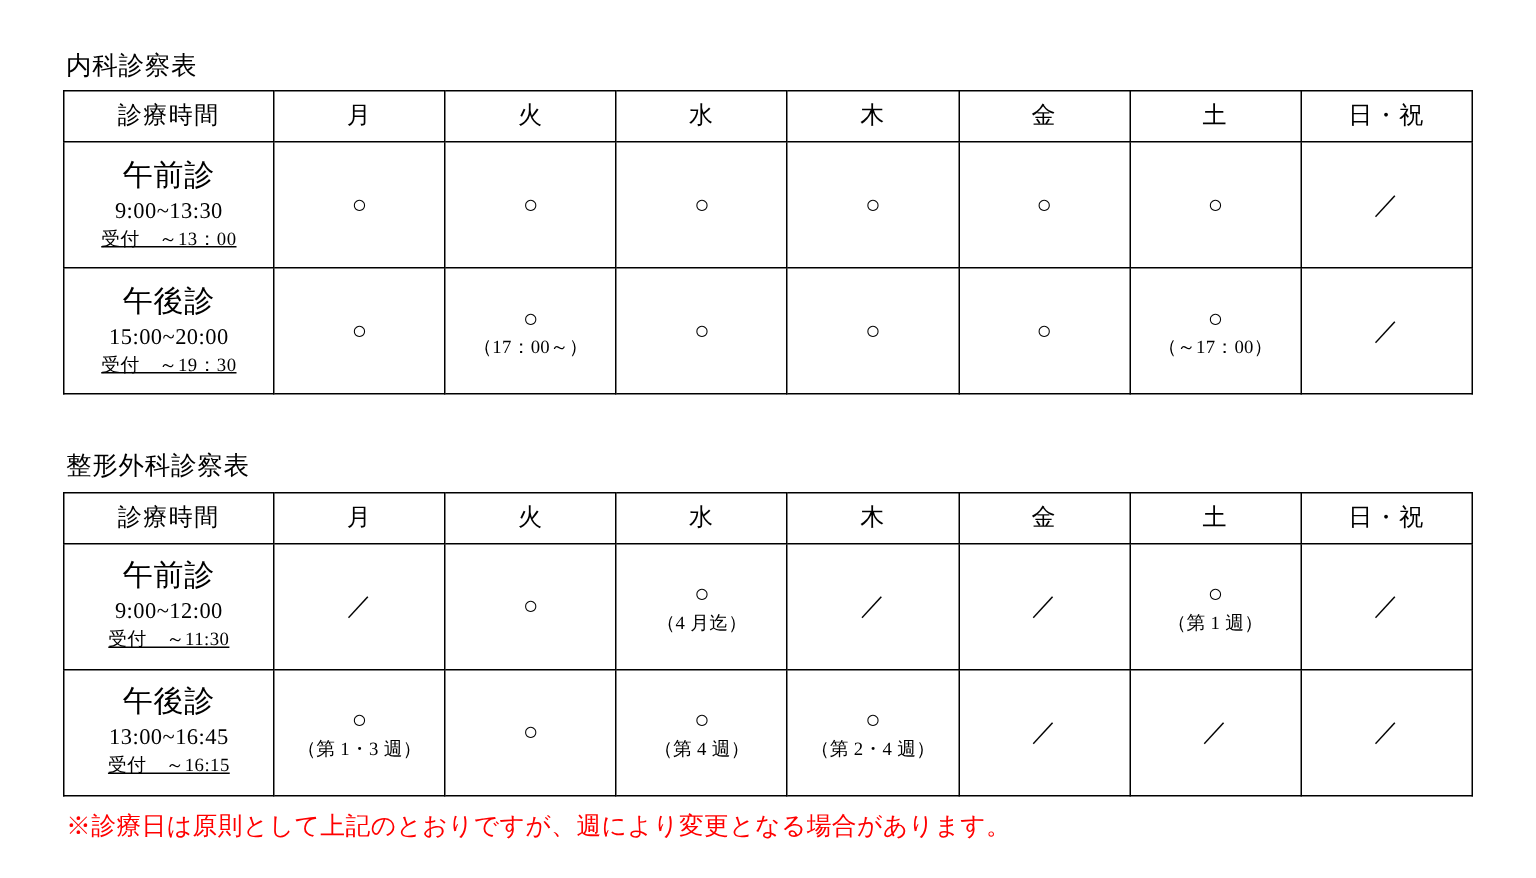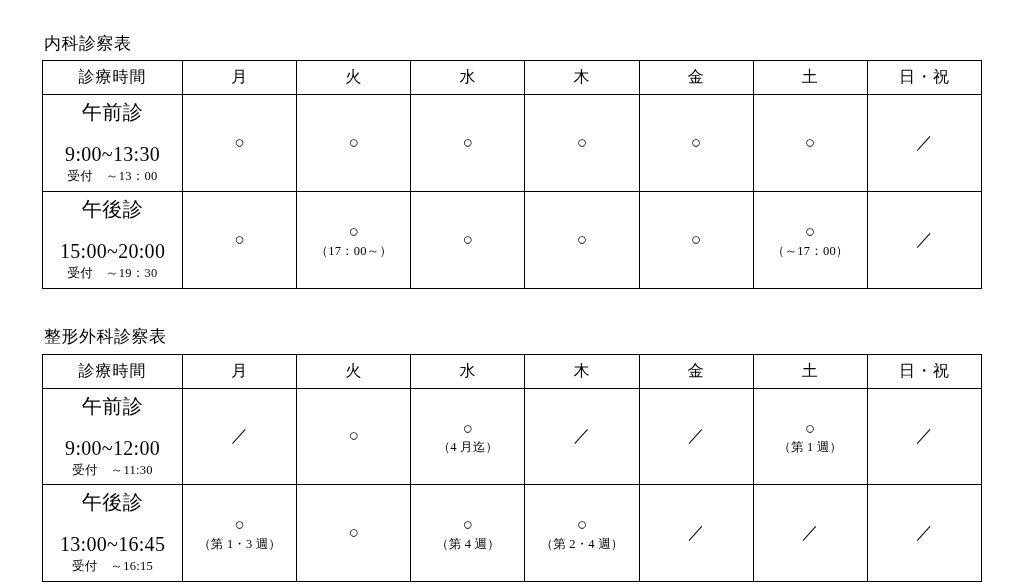--- a/index.html
+++ b/index.html
@@ -55,27 +55,27 @@
   }
   .slot {
     line-height: 1.35;
     padding: 4px 0 6px 0;
   }
   .slot .l1 {
     font-size: 20px;
     letter-spacing: 0.5px;
   }
   .slot .l2 {
-    font-size: 20px;
+    font-size: 15px;
     letter-spacing: 0.3px;
-    margin-top: 15px;
   }
   .slot .l3 {
     font-size: 12.5px;
     letter-spacing: 0.3px;
+    text-decoration: underline;
   }
   .mark {
     font-size: 17px;
     line-height: 1.25;
   }
   .mark .circle {
     display: block;
     font-size: 17px;
   }
   .mark .note {
@@ -357,14 +357,15 @@
         <td>
           <div class="mark slash">
             <span class="circle">／</span>
             <span class="note"></span>
           </div>
         </td>
       </tr>
     </tbody>
   </table>
 
+  <div class="footnote">※診療日は原則として上記のとおりですが、週により変更となる場合があります。</div>
 
 </div>
 
 </body></html>

